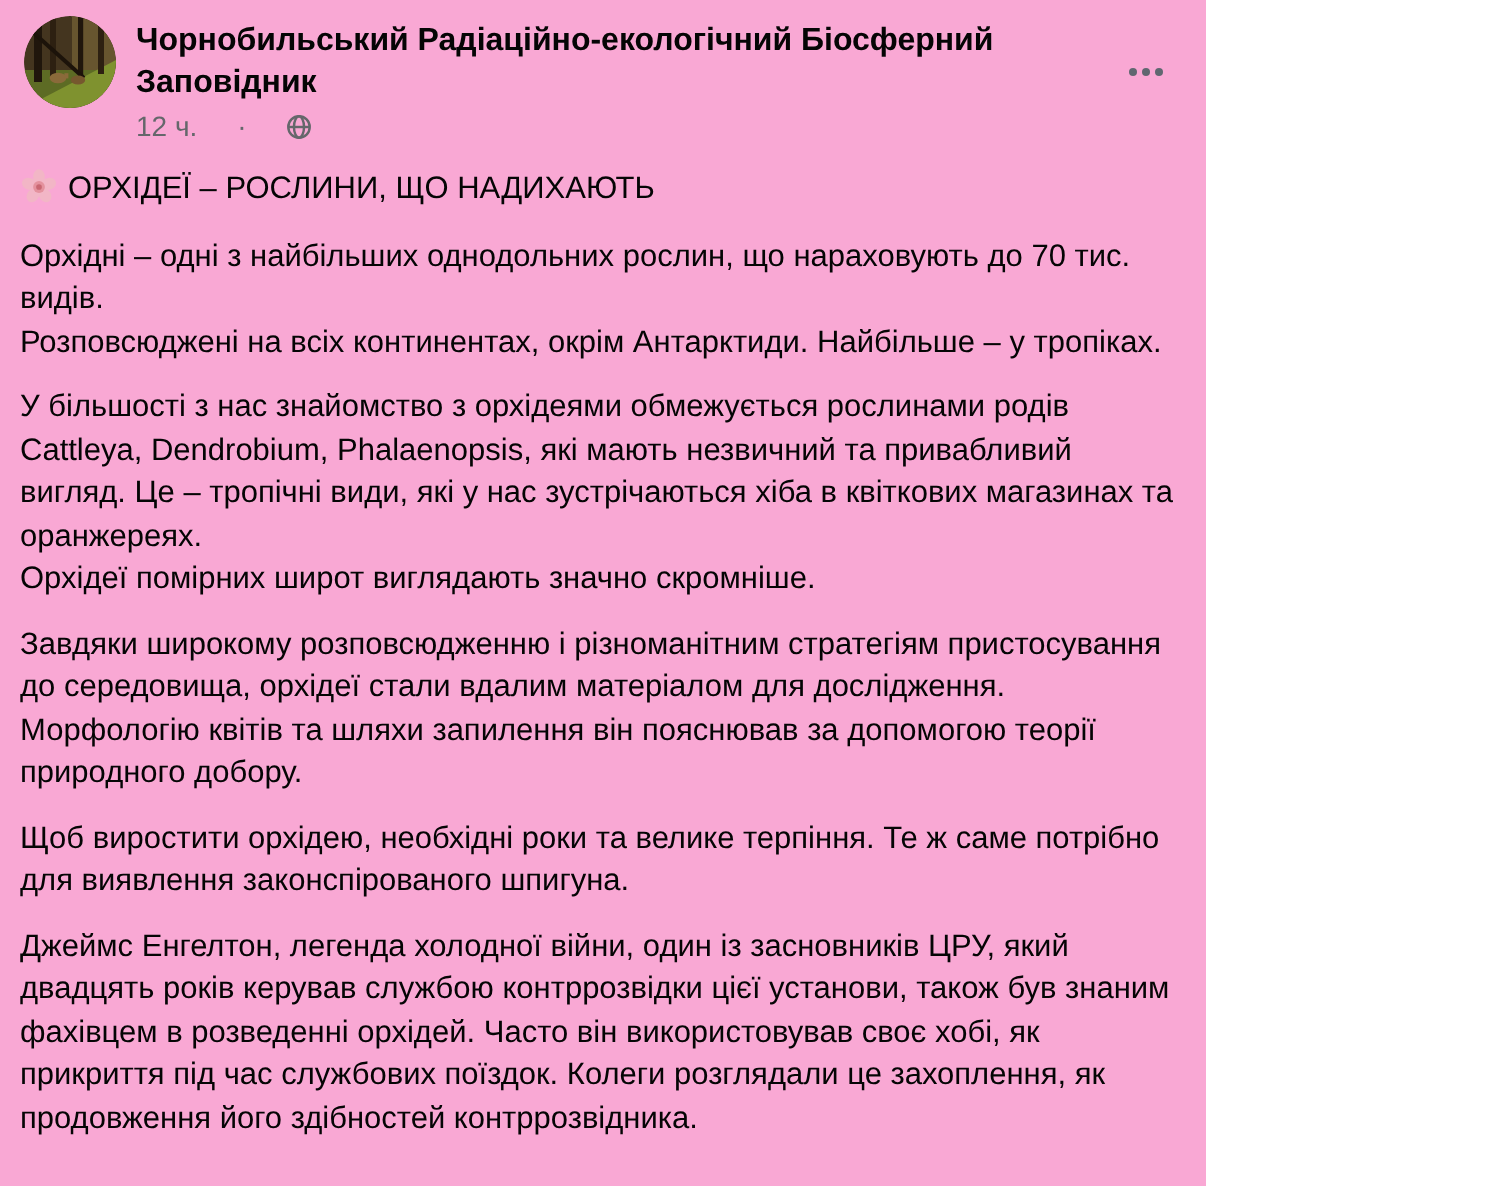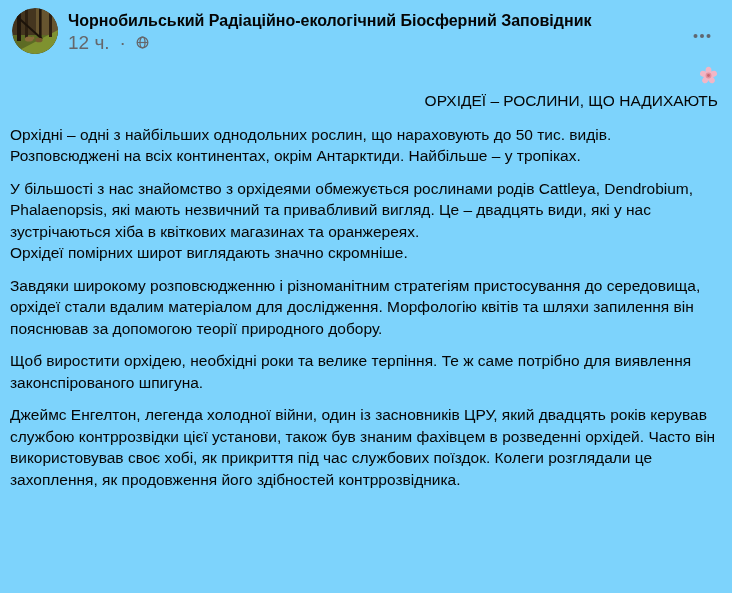--- a/index.html
+++ b/index.html
@@ -3,23 +3,23 @@
 <meta charset="utf-8">
 <style>
   * { margin: 0; padding: 0; box-sizing: border-box; }
   html, body {
     background: #ffffff;
     font-family: "Liberation Sans", "DejaVu Sans", sans-serif;
     color: #050505;
   }
   .post {
     position: relative;
-    width: 732px;
+    width: 603px;
     min-height: 593px;
-    background: #7dd3fc;
+    background: #f9a8d4;
     overflow: hidden;
   }
   .post-header {
     display: flex;
     align-items: flex-start;
     padding: 8px 12px 2px 12px;
   }
   .avatar {
     width: 46px;
     height: 46px;
@@ -39,23 +39,23 @@
   .page-name {
     font-size: 16px;
     font-weight: bold;
     color: #050505;
     line-height: 21px;
     cursor: pointer;
   }
   .post-meta {
     display: flex;
     align-items: center;
-    gap: 10px;
+    gap: 20px;
     margin-top: 3px;
-    font-size: 19px;
+    font-size: 14px;
     color: #65676B;
     line-height: 17px;
   }
   .post-meta .timestamp { cursor: pointer; }
   .meta-sep { color: #65676B; }
   .globe { display: inline-flex; align-items: center; }
   .more-btn {
     position: absolute;
     top: 20px;
     right: 14px;
@@ -68,25 +68,24 @@
     cursor: pointer;
   }
   .post-body {
     padding: 8px 14px 16px 10px;
     font-size: 15.5px;
     line-height: 21.5px;
     color: #050505;
   }
   .title-line {
     display: flex;
-    align-items: flex-end;
+    align-items: flex-start;
     gap: 5px;
     margin: 2px 0 12px 0;
     white-space: pre-wrap;
-    flex-direction: column;
   }
   .flower { display: inline-flex; flex: 0 0 auto; }
   .paragraph { margin: 0 0 11px 0; }
   .paragraph:last-child { margin-bottom: 0; }
   .para-line { white-space: pre-wrap; }
 </style>
 </head>
 <body>
 
 <div class="post">
@@ -152,25 +151,25 @@
             <ellipse cx="10" cy="4.6" rx="3.1" ry="3.9" transform="rotate(288 10 10)"></ellipse>
           </g>
           <circle cx="10" cy="10" r="3.1" fill="#e4929e"></circle>
           <circle cx="10" cy="10" r="1.5" fill="#c96772"></circle>
         </svg>
       </span>
       <span>ОРХІДЕЇ – РОСЛИНИ, ЩО НАДИХАЮТЬ</span>
     </div>
     <div id="paragraphs">
         <div class="paragraph">
-          <div class="para-line">Орхідні – одні з найбільших однодольних рослин, що нараховують до 50 тис. видів.</div>
+          <div class="para-line">Орхідні – одні з найбільших однодольних рослин, що нараховують до 70 тис. видів.</div>
           <div class="para-line">Розповсюджені на всіх континентах, окрім Антарктиди. Найбільше – у тропіках.</div>
         </div>
         <div class="paragraph">
-          <div class="para-line">У більшості з нас знайомство з орхідеями обмежується рослинами родів Cattleya, Dendrobium, Phalaenopsis, які мають незвичний та привабливий вигляд. Це – двадцять види, які у нас зустрічаються хіба в квіткових магазинах та оранжереях.</div>
+          <div class="para-line">У більшості з нас знайомство з орхідеями обмежується рослинами родів Cattleya, Dendrobium, Phalaenopsis, які мають незвичний та привабливий вигляд. Це – тропічні види, які у нас зустрічаються хіба в квіткових магазинах та оранжереях.</div>
           <div class="para-line">Орхідеї помірних широт виглядають значно скромніше.</div>
         </div>
         <div class="paragraph">
           <div class="para-line">Завдяки широкому розповсюдженню і різноманітним стратегіям пристосування до середовища, орхідеї стали вдалим матеріалом для дослідження. Морфологію квітів та шляхи запилення він пояснював за допомогою теорії природного добору.</div>
         </div>
         <div class="paragraph">
           <div class="para-line">Щоб виростити орхідею, необхідні роки та велике терпіння. Те ж саме потрібно для виявлення законспірованого шпигуна.</div>
         </div>
         <div class="paragraph">
           <div class="para-line">Джеймс Енгелтон, легенда холодної війни, один із засновників ЦРУ, який двадцять років керував службою контррозвідки цієї установи, також був знаним фахівцем в розведенні орхідей. Часто він використовував своє хобі, як прикриття під час службових поїздок. Колеги розглядали це захоплення, як продовження його здібностей контррозвідника.</div>

